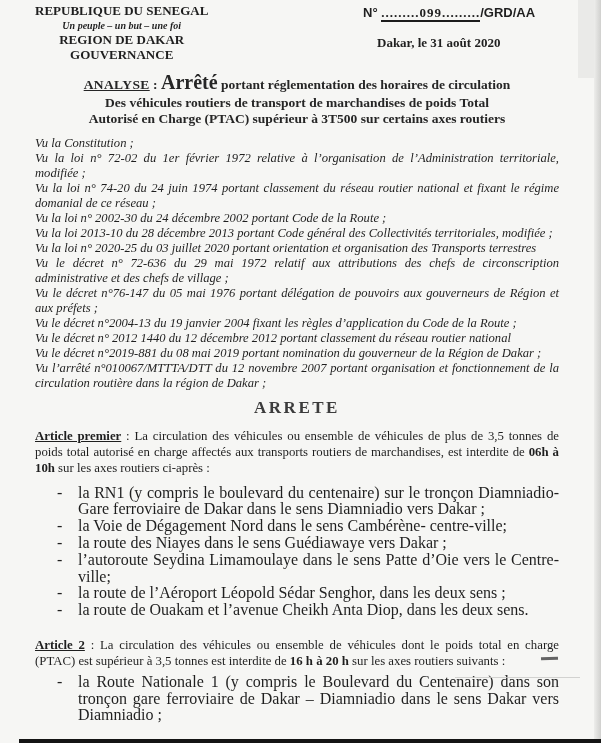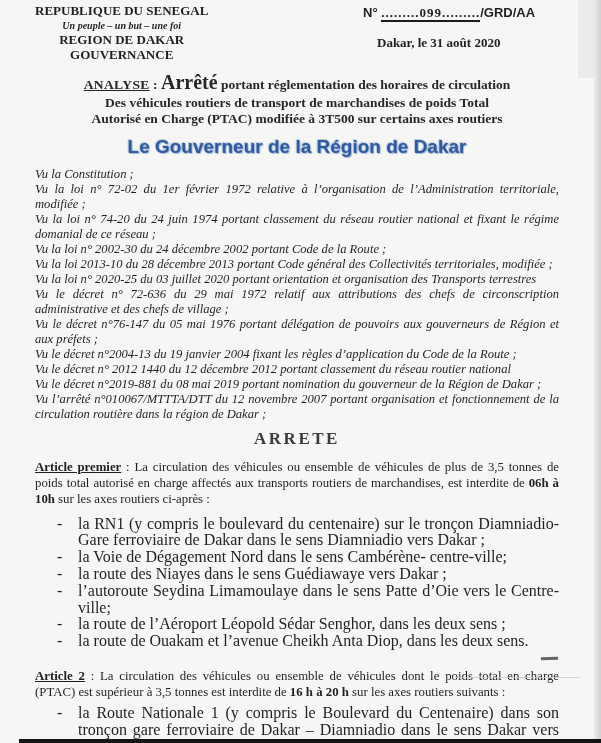--- a/index.html
+++ b/index.html
@@ -75,24 +75,23 @@
     </div>
     <div class="refblock">
       <div class="refnum"><span>N° </span><span class="dotseg"><span>.........</span><span>099</span><span>.........</span></span><span>/GRD/AA</span></div>
       <div class="refdate">Dakar, le 31 août 2020</div>
     </div>
   </div>
 
   <div class="analyse">
     <div class="l1"><span class="lbl">ANALYSE</span><span> : </span><span class="big">Arrêté</span><span> portant réglementation des horaires de circulation</span></div>
     <div class="l2">Des véhicules routiers de transport de marchandises de poids Total</div>
-    <div class="l3">Autorisé en Charge (PTAC) modifiée à 3T500 sur certains axes routiers</div>
+    <div class="l3">Autorisé en Charge (PTAC) supérieur à 3T500 sur certains axes routiers</div>
   </div>
 
-  <div class="gov-title" style="color: rgb(47, 91, 157);">Le Gouverneur de la Région de Dakar</div>
 
   <div class="visas">
     <p>Vu la Constitution ;</p>
     <p>Vu la loi n° 72-02 du 1er février 1972 relative à l’organisation de l’Administration territoriale, modifiée ;</p>
     <p>Vu la loi n° 74-20 du 24 juin 1974 portant classement du réseau routier national et fixant le régime domanial de ce réseau ;</p>
     <p>Vu la loi n° 2002-30 du 24 décembre 2002 portant Code de la Route ;</p>
     <p>Vu la loi 2013-10 du 28 décembre 2013 portant Code général des Collectivités territoriales, modifiée ;</p>
     <p>Vu la loi n° 2020-25 du 03 juillet 2020 portant orientation et organisation des Transports terrestres</p>
     <p>Vu le décret n° 72-636 du 29 mai 1972 relatif aux attributions des chefs de circonscription administrative et des chefs de village ;</p>
     <p>Vu le décret n°76-147 du 05 mai 1976 portant délégation de pouvoirs aux gouverneurs de Région et aux préfets ;</p>

